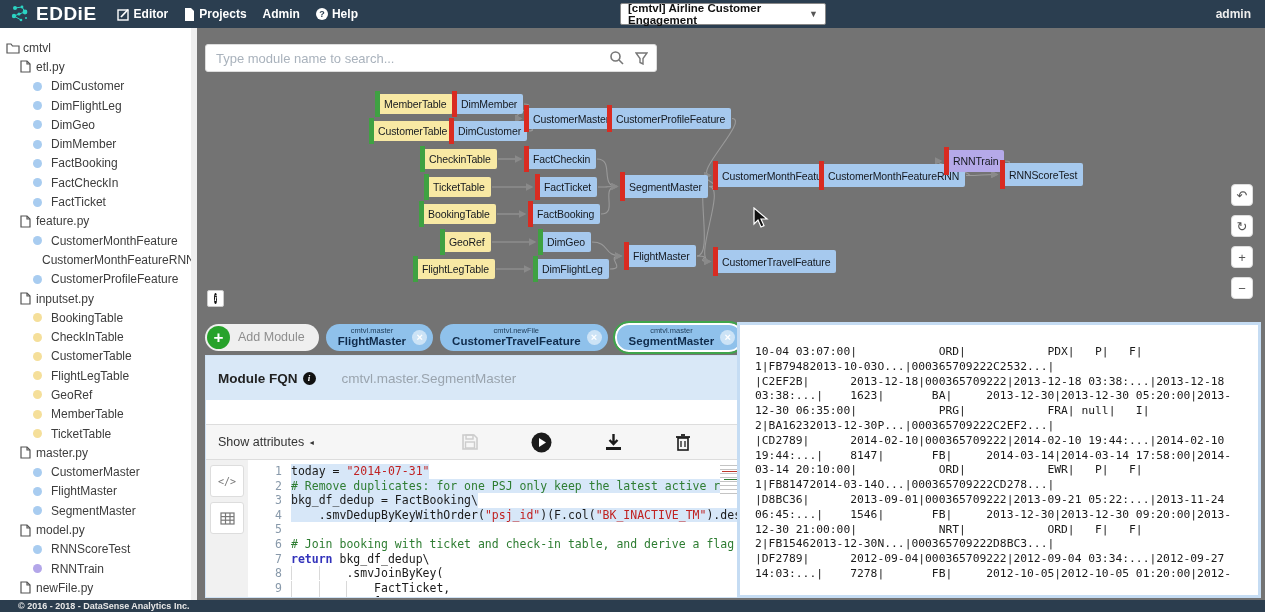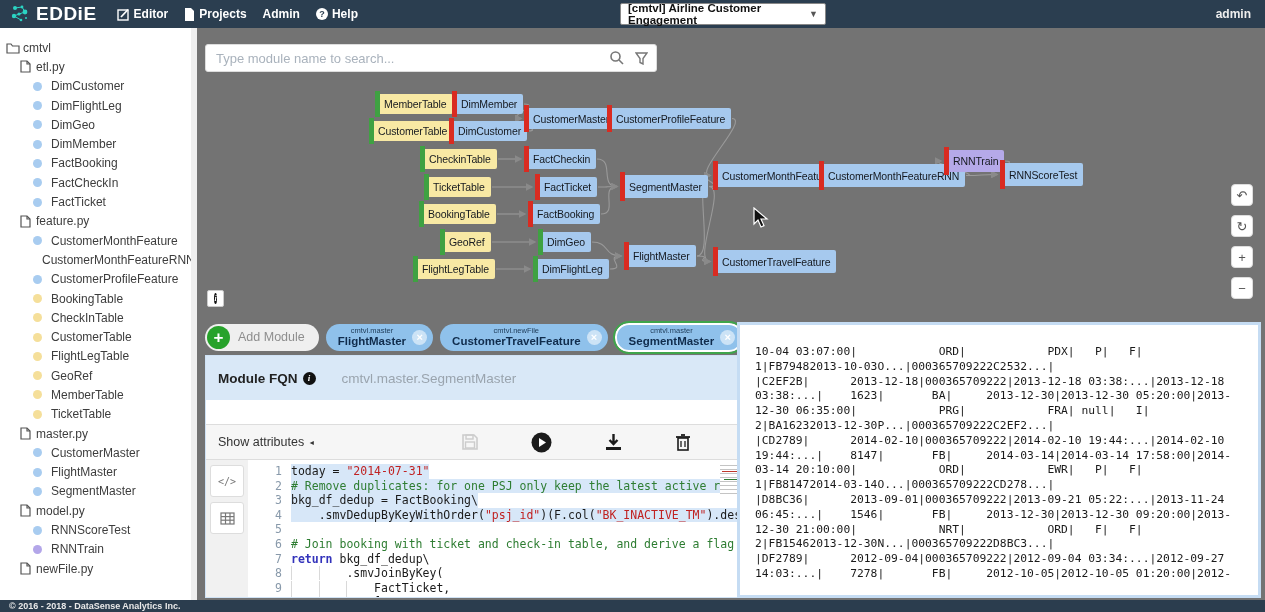--- a/index.html
+++ b/index.html
@@ -98,21 +98,21 @@
            background:repeating-linear-gradient(#c4c4c4 0 1px,#fff 1px 4px);}
   .minimap i{position:absolute;display:block;height:1px;}
   .edthumb{position:absolute;right:1px;top:2px;width:4px;height:26px;background:#8a8a8a;border-radius:2px;}
   
   .outcard{position:absolute;left:737px;top:322px;width:524px;height:276px;background:#fff;
            border:3px solid #c5dcf3;box-sizing:border-box;overflow:hidden;}
   .outcard pre{margin:0;padding:20px 0 0 15px;font-family:"DejaVu Sans Mono",monospace;
                font-size:11.3px;line-height:14.8px;color:#1a1a1a;}
   
   .footer{position:absolute;left:0;top:600px;width:1265px;height:12px;background:#2b3d4e;color:#e8e8e8;
-          font-size:9px;line-height:12px;padding-left:9px;box-sizing:border-box;font-weight:700;}
+          font-size:9px;line-height:12px;padding-left:18px;box-sizing:border-box;font-weight:700;}
   .cursor{position:absolute;left:753px;top:207px;pointer-events:none;}
 </style>
 </head>
 <body>
 
 <div class="app">
 
   <header class="navbar">
     <div class="logo">
       <svg class="nav-ico" width="20" height="20" viewBox="0 0 20 20">
@@ -224,20 +224,29 @@
         <span class="lbl">CustomerMonthFeature</span>
       </div>
       <div class="trow d2">
         <span class="dot blue"></span>
         <span class="lbl">CustomerMonthFeatureRNN</span>
       </div>
       <div class="trow d2">
         <span class="dot blue"></span>
         <span class="lbl">CustomerProfileFeature</span>
       </div>
+      <div class="trow d1">
+        <span class="tico">
+          <svg width="11" height="13" viewBox="0 0 11 13">
+            <path d="M1 1h6l3 3v8H1z" fill="none" stroke="#555" stroke-width="1.2"></path>
+            <path d="M7 1v3h3" fill="none" stroke="#555" stroke-width="1.2"></path>
+          </svg>
+        </span>
+        <span class="lbl">inputset.py</span>
+      </div>
       <div class="trow d2">
         <span class="dot yellow"></span>
         <span class="lbl">BookingTable</span>
       </div>
       <div class="trow d2">
         <span class="dot yellow"></span>
         <span class="lbl">CheckInTable</span>
       </div>
       <div class="trow d2">
         <span class="dot yellow"></span>

